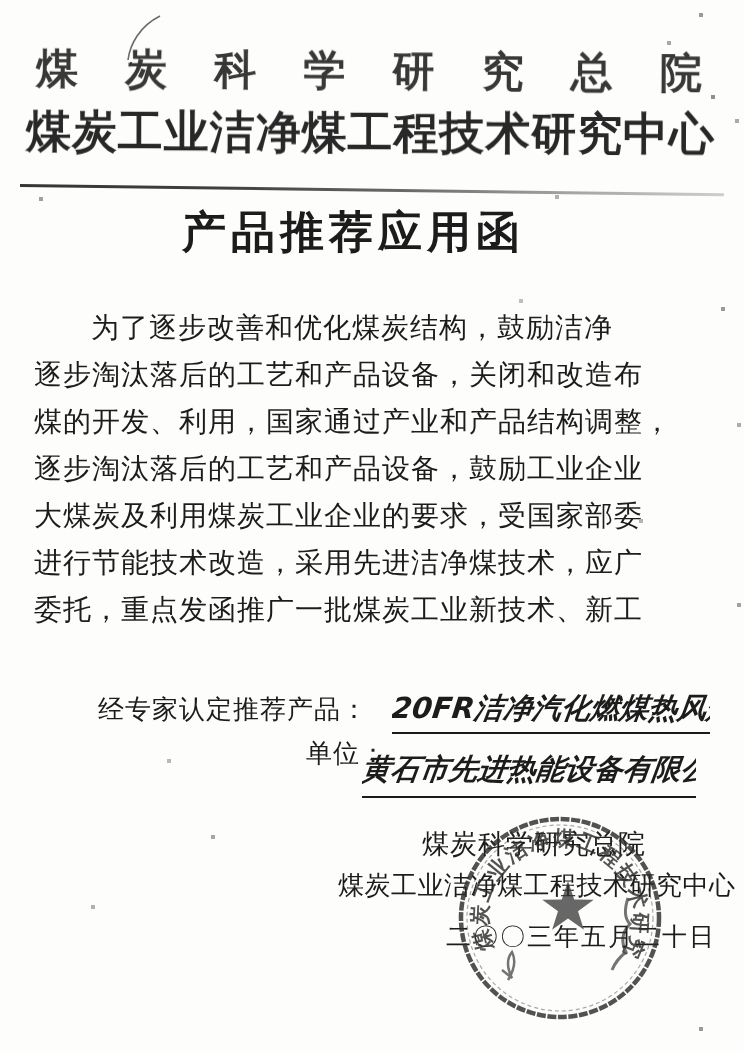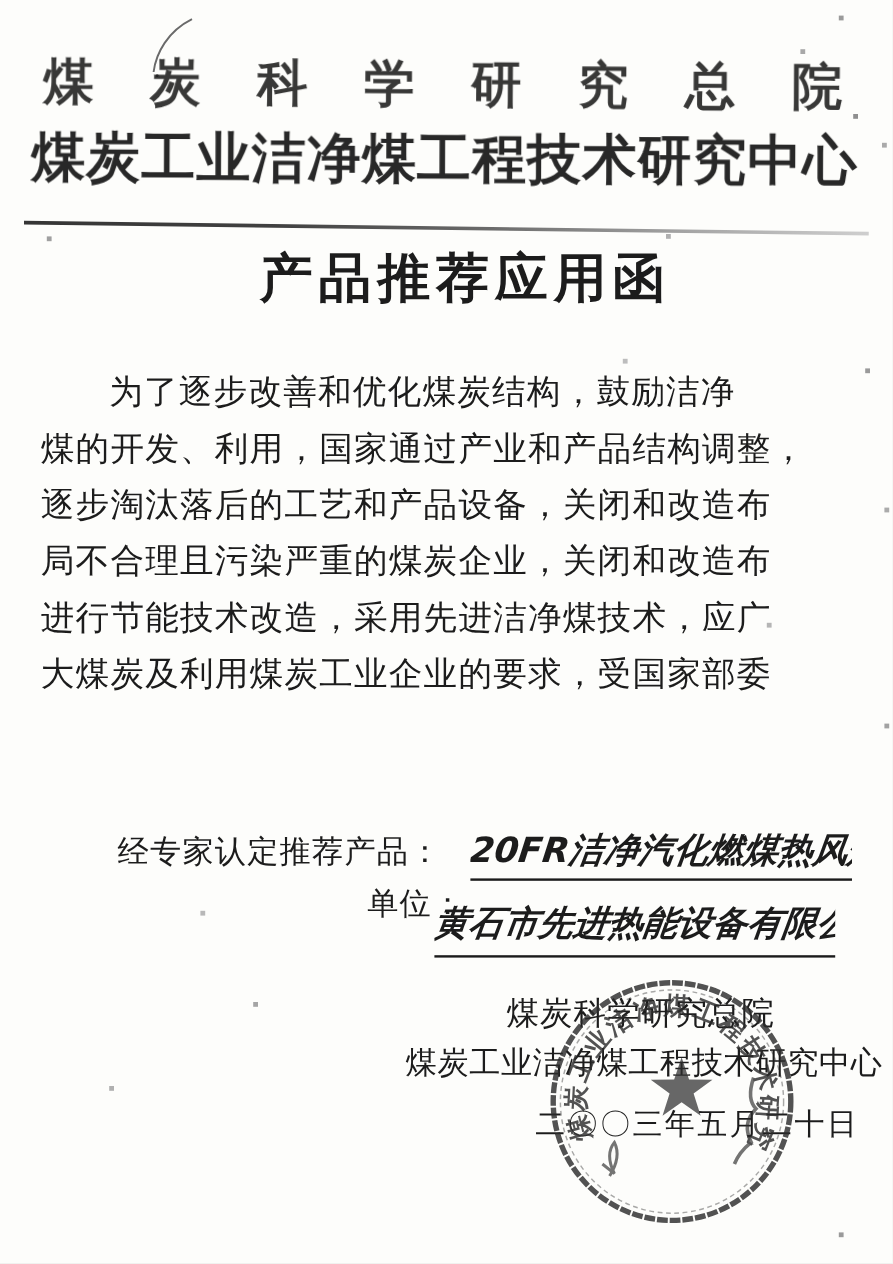--- a/index.html
+++ b/index.html
@@ -35,21 +35,21 @@
     white-space: nowrap;
   }
   .rule {
     position: absolute; left: 20px; top: 184px; width: 704px; height: 3px;
     transform: rotate(0.75deg); transform-origin: left center;
     background: linear-gradient(to right, #1f1f1f 0%, #2c2c2c 30%, #5a5a5a 55%, #9a9a9a 78%, #c9c9c9 100%);
     opacity: 0.9;
   }
   .title {
     position: absolute; left: 182px; top: 204px; width: 412px;
-    text-align: center; font-size: 44px; font-weight: bold;
+    text-align: left; font-size: 44px; font-weight: bold;
     letter-spacing: 5px; line-height: 1.3;
   }
   
   .body-text {
     position: absolute; left: 34px; top: 304px; width: 682px;
     font-size: 28px; line-height: 47px; letter-spacing: 1px;
   }
   .body-line { white-space: nowrap; }
   .body-line.indent { text-indent: 57px; }
   
@@ -96,25 +96,26 @@
   </svg>
 
   <div class="letterhead1">煤炭科学研究总院</div>
   <div class="letterhead2">煤炭工业洁净煤工程技术研究中心</div>
   <div class="rule"></div>
 
   <div class="title">产品推荐应用函</div>
 
   <div class="body-text">
     <div class="body-line indent">为了逐步改善和优化煤炭结构，鼓励洁净</div>
+    <div class="body-line">逐步淘汰落后的工艺和产品设备，关闭和改造布</div>
     <div class="body-line">煤的开发、利用，国家通过产业和产品结构调整，</div>
-    <div class="body-line">逐步淘汰落后的工艺和产品设备，关闭和改造布</div>
-    <div class="body-line">局不合理且污染严重的煤炭企业，关闭和改造布</div>
+    <div class="body-line">逐步淘汰落后的工艺和产品设备，鼓励工业企业</div>
+    <div class="body-line">大煤炭及利用煤炭工业企业的要求，受国家部委</div>
     <div class="body-line">进行节能技术改造，采用先进洁净煤技术，应广</div>
-    <div class="body-line">大煤炭及利用煤炭工业企业的要求，受国家部委</div>
+    <div class="body-line">委托，重点发函推广一批煤炭工业新技术、新工</div>
   </div>
 
   <div class="field-label product-label">经专家认定推荐产品：</div>
   <div class="hand product-value">
     <span class="hand-inner">20FR洁净汽化燃煤热风炉</span>
   </div>
 
   <div class="field-label unit-label">单位：</div>
   <div class="hand unit-value">
     <span class="hand-inner">黄石市先进热能设备有限公司</span>

